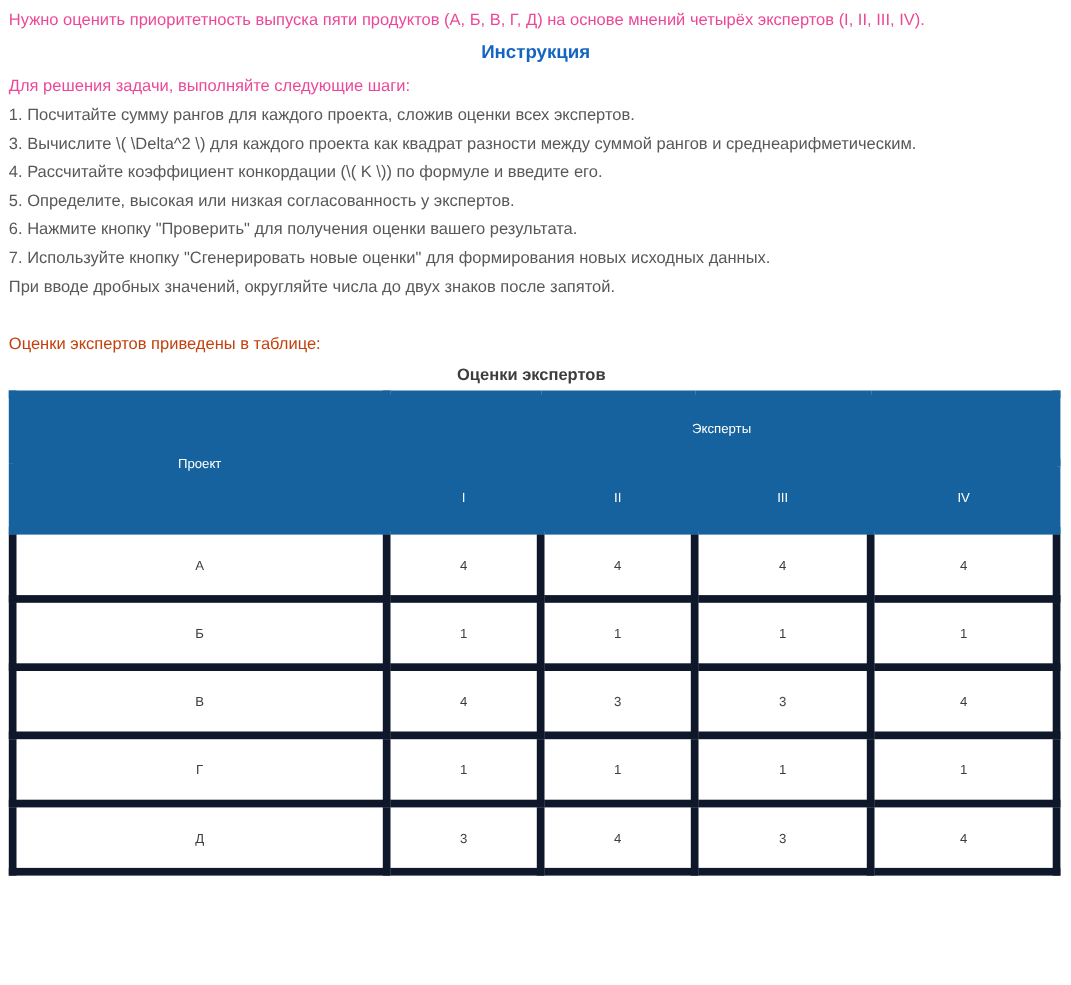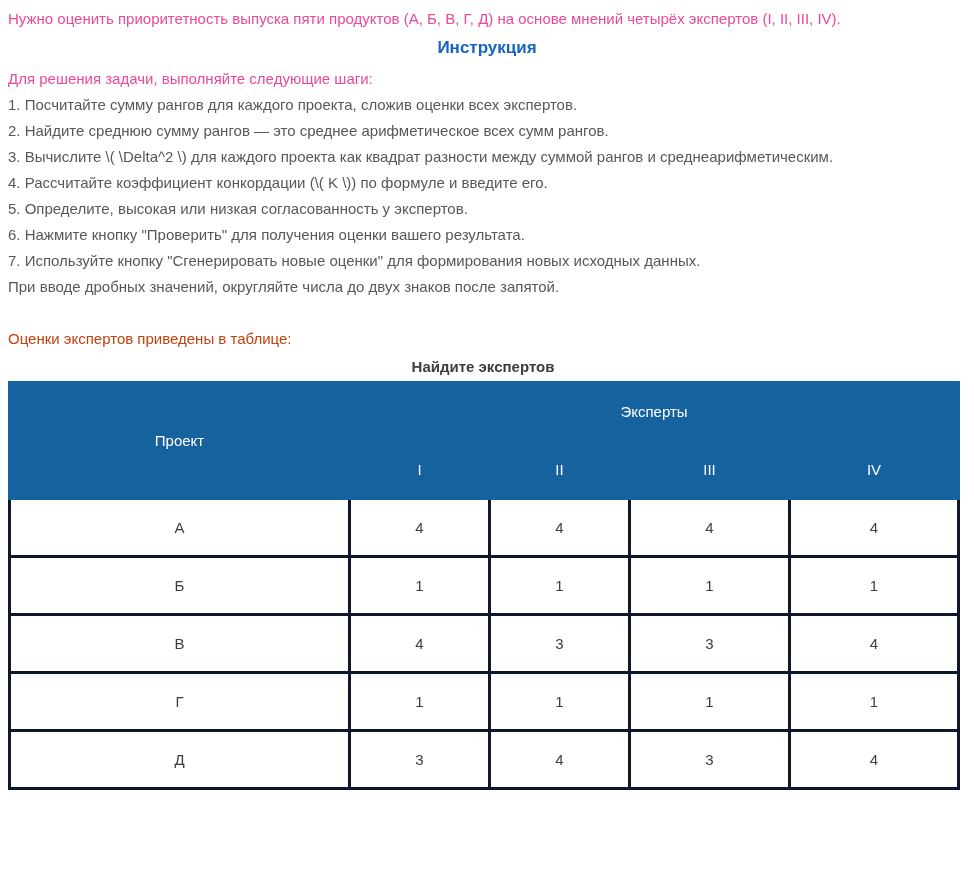--- a/index.html
+++ b/index.html
@@ -84,24 +84,24 @@
     width: 950px;
   }
   table.grades {
     border-collapse: collapse;
     width: 950px;
     table-layout: fixed;
     border: 1px solid #5b9bd1;
   }
   table.grades th,
   table.grades td {
-    border: 3px solid #0f172a;
+    border: 7px solid #0f172a;
     text-align: center;
     vertical-align: middle;
-    font-size: 15px;
+    font-size: 12px;
     font-weight: normal;
   }
   table.grades thead th {
     background: #16629f;
     color: #ffffff;
     border-color: #16629f;
     padding: 0;
     font-weight: normal;
   }
   table.grades thead th.proj {
@@ -132,33 +132,32 @@
 
 
   <p class="para intro">Нужно оценить приоритетность выпуска пяти продуктов (А, Б, В, Г, Д) на основе мнений четырёх экспертов (I, II, III, IV).</p>
 
   <h2 class="title-sub">Инструкция</h2>
 
   <p class="para">Для решения задачи, выполняйте следующие шаги:</p>
 
   <div class="steps">
     <p class="step">1. Посчитайте сумму рангов для каждого проекта, сложив оценки всех экспертов.</p>
-    <p class="step">2. Найдите среднюю сумму рангов — это среднее арифметическое всех сумм рангов.</p>
     <p class="step">3. Вычислите \( \Delta^2 \) для каждого проекта как квадрат разности между суммой рангов и среднеарифметическим.</p>
     <p class="step">4. Рассчитайте коэффициент конкордации (\( K \)) по формуле и введите его.</p>
     <p class="step">5. Определите, высокая или низкая согласованность у экспертов.</p>
     <p class="step">6. Нажмите кнопку "Проверить" для получения оценки вашего результата.</p>
     <p class="step">7. Используйте кнопку "Сгенерировать новые оценки" для формирования новых исходных данных.</p>
   </div>
 
   <p class="note">При вводе дробных значений, округляйте числа до двух знаков после запятой.</p>
 
   <p class="table-lead">Оценки экспертов приведены в таблице:</p>
 
-  <div class="table-caption">Найдите экспертов</div>
+  <div class="table-caption">Оценки экспертов</div>
 
   <table class="grades">
     <colgroup>
       <col class="c-proj">
       <col class="c-e1">
       <col class="c-e2">
       <col class="c-e3">
       <col class="c-e4">
     </colgroup>
     <thead>

